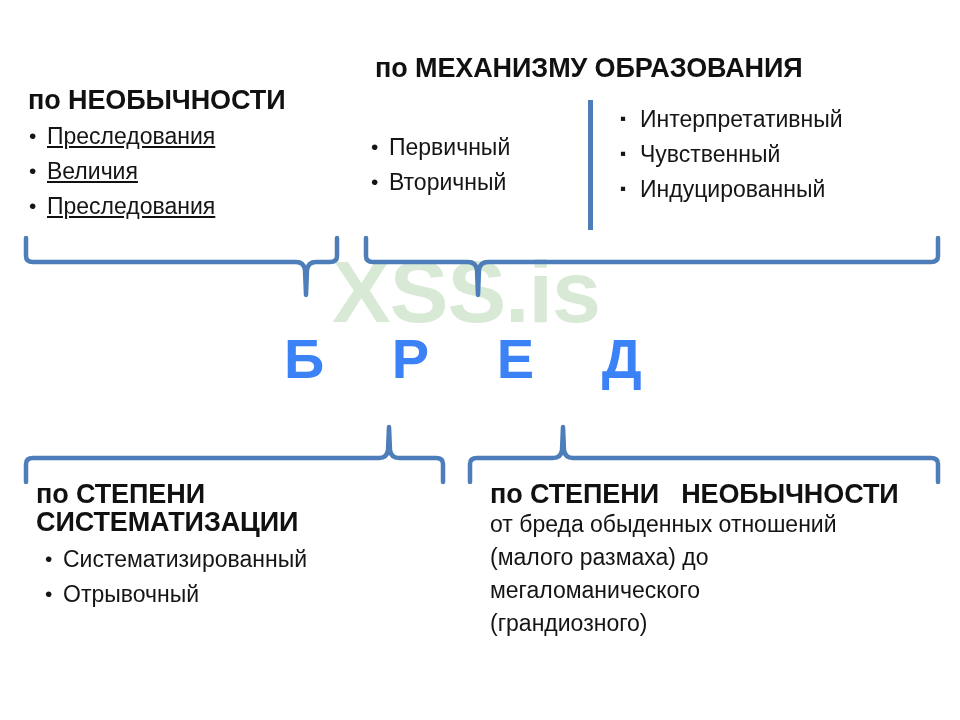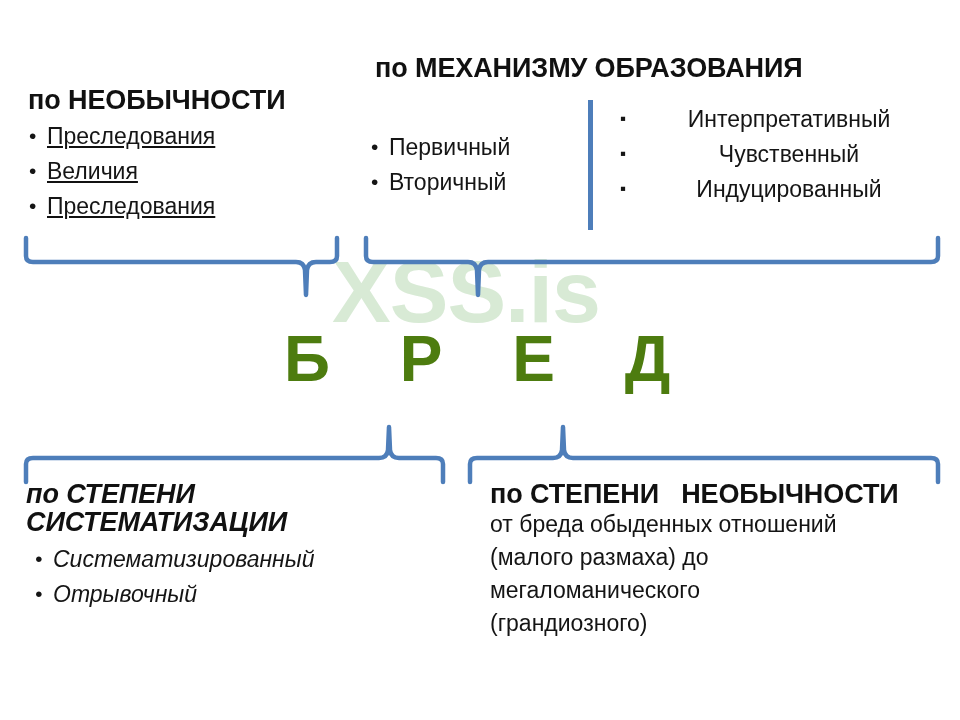--- a/index.html
+++ b/index.html
@@ -49,42 +49,42 @@
     padding-left: 19px;
   }
   .blist li::before {
     content: "\2022";
     position: absolute;
     left: 1px;
     top: -1px;
     font-size: 21px;
     line-height: 35px;
   }
-  .blist.sq li { padding-left: 22px; text-align: center; }
+  .blist.sq li { padding-left: 22px; }
   .blist.sq li::before {
     content: "\25AA";
     font-size: 17px;
     left: 2px;
     top: -1px;
   }
 
   
   .para {
     font-size: 23px;
     line-height: 33px;
     color: #141414;
     white-space: pre-line;
   }
 
   
   .main-title {
     font-weight: bold;
-    font-size: 64px;
+    font-size: 56px;
     line-height: 78px;
-    color: #4d7c0f;
+    color: #3b82f6;
     letter-spacing: 26px;
     white-space: pre;
     text-align: center;
   }
 
   
   .watermark {
     font-weight: bold;
     font-size: 88px;
     line-height: 88px;
@@ -148,21 +148,21 @@
   <div class="abs" style="left:618px; top:102px; width:320px;">
     <ul class="blist sq">
       <li>Интерпретативный</li>
       <li>Чувственный</li>
       <li>Индуцированный</li>
     </ul>
   </div>
 
   <div class="abs main-title" style="left:284px; top:320px;">Б Р Е Д</div>
 
-  <div class="abs" style="left:26px; top:480px; width:400px;font-style:italic;">
+  <div class="abs" style="left:36px; top:480px; width:400px;">
     <div class="heading heading-2l">по СТЕПЕНИ</div>
     <div class="heading heading-2l">СИСТЕМАТИЗАЦИИ</div>
     <ul class="blist" style="margin-top:6px; padding-left:8px;">
       <li>Систематизированный</li>
       <li>Отрывочный</li>
     </ul>
   </div>
 
   <div class="abs" style="left:490px; top:480px; width:460px;">
     <div class="heading">по СТЕПЕНИ   НЕОБЫЧНОСТИ</div>

